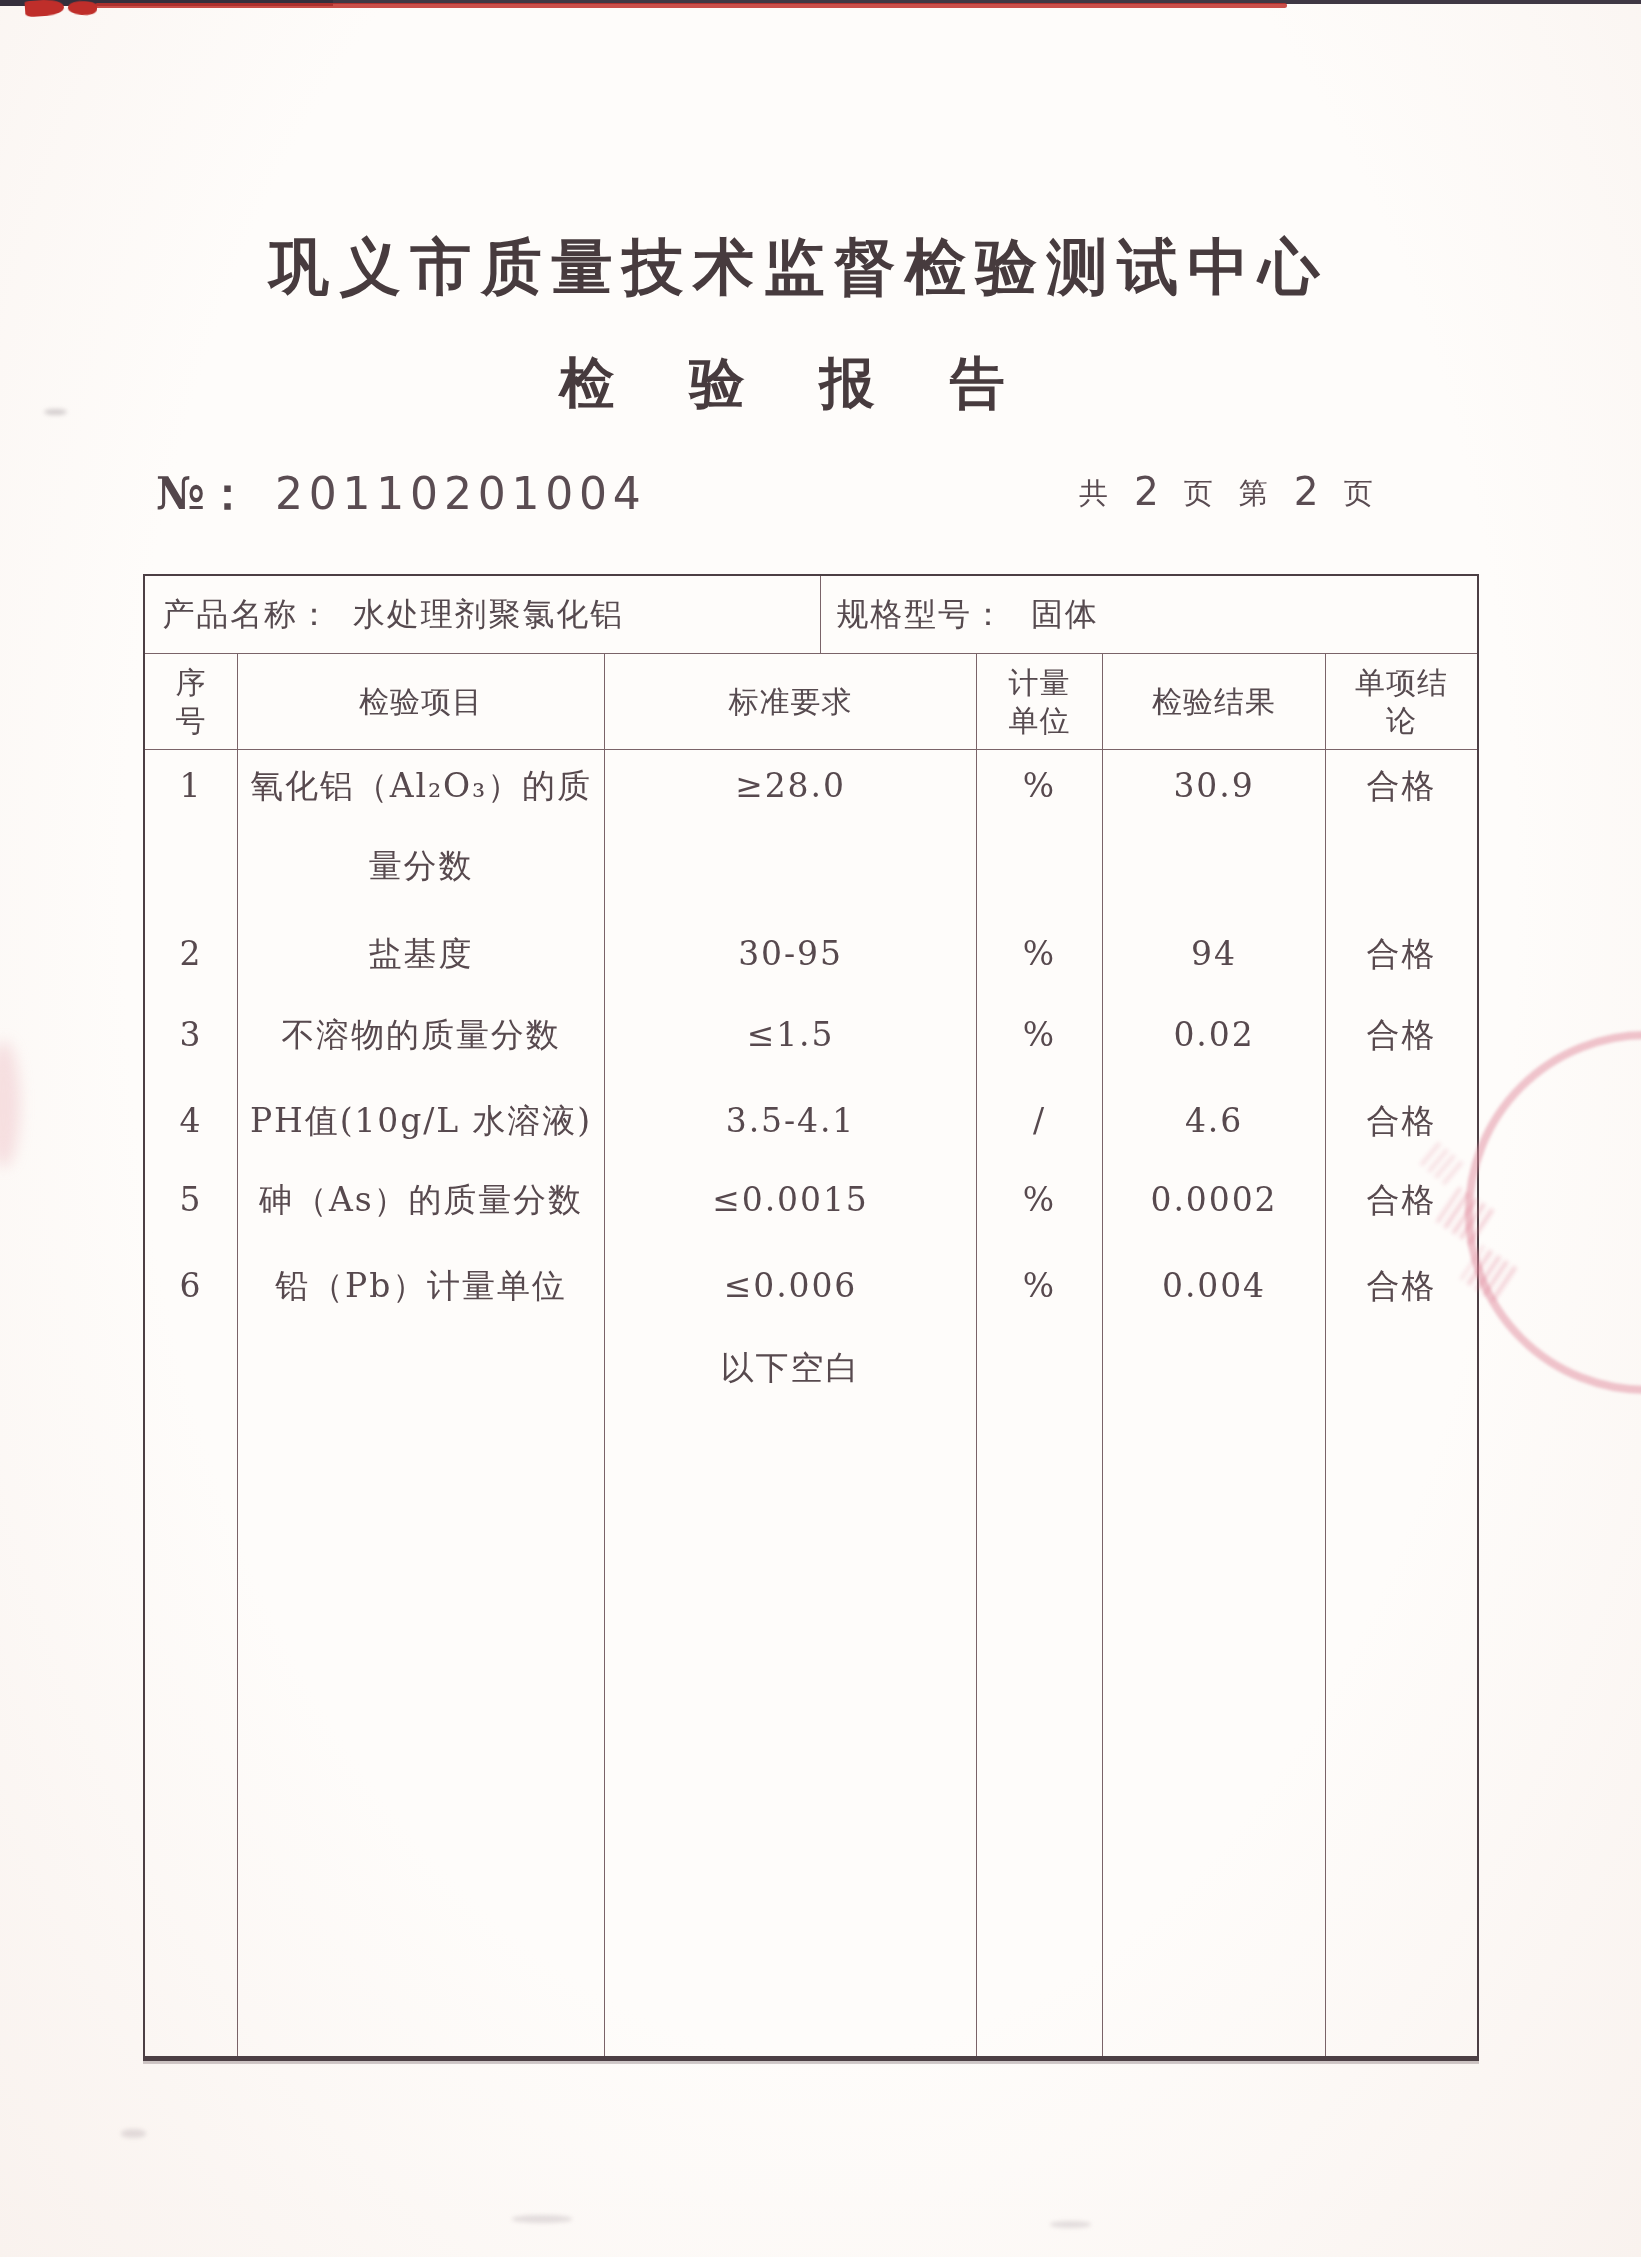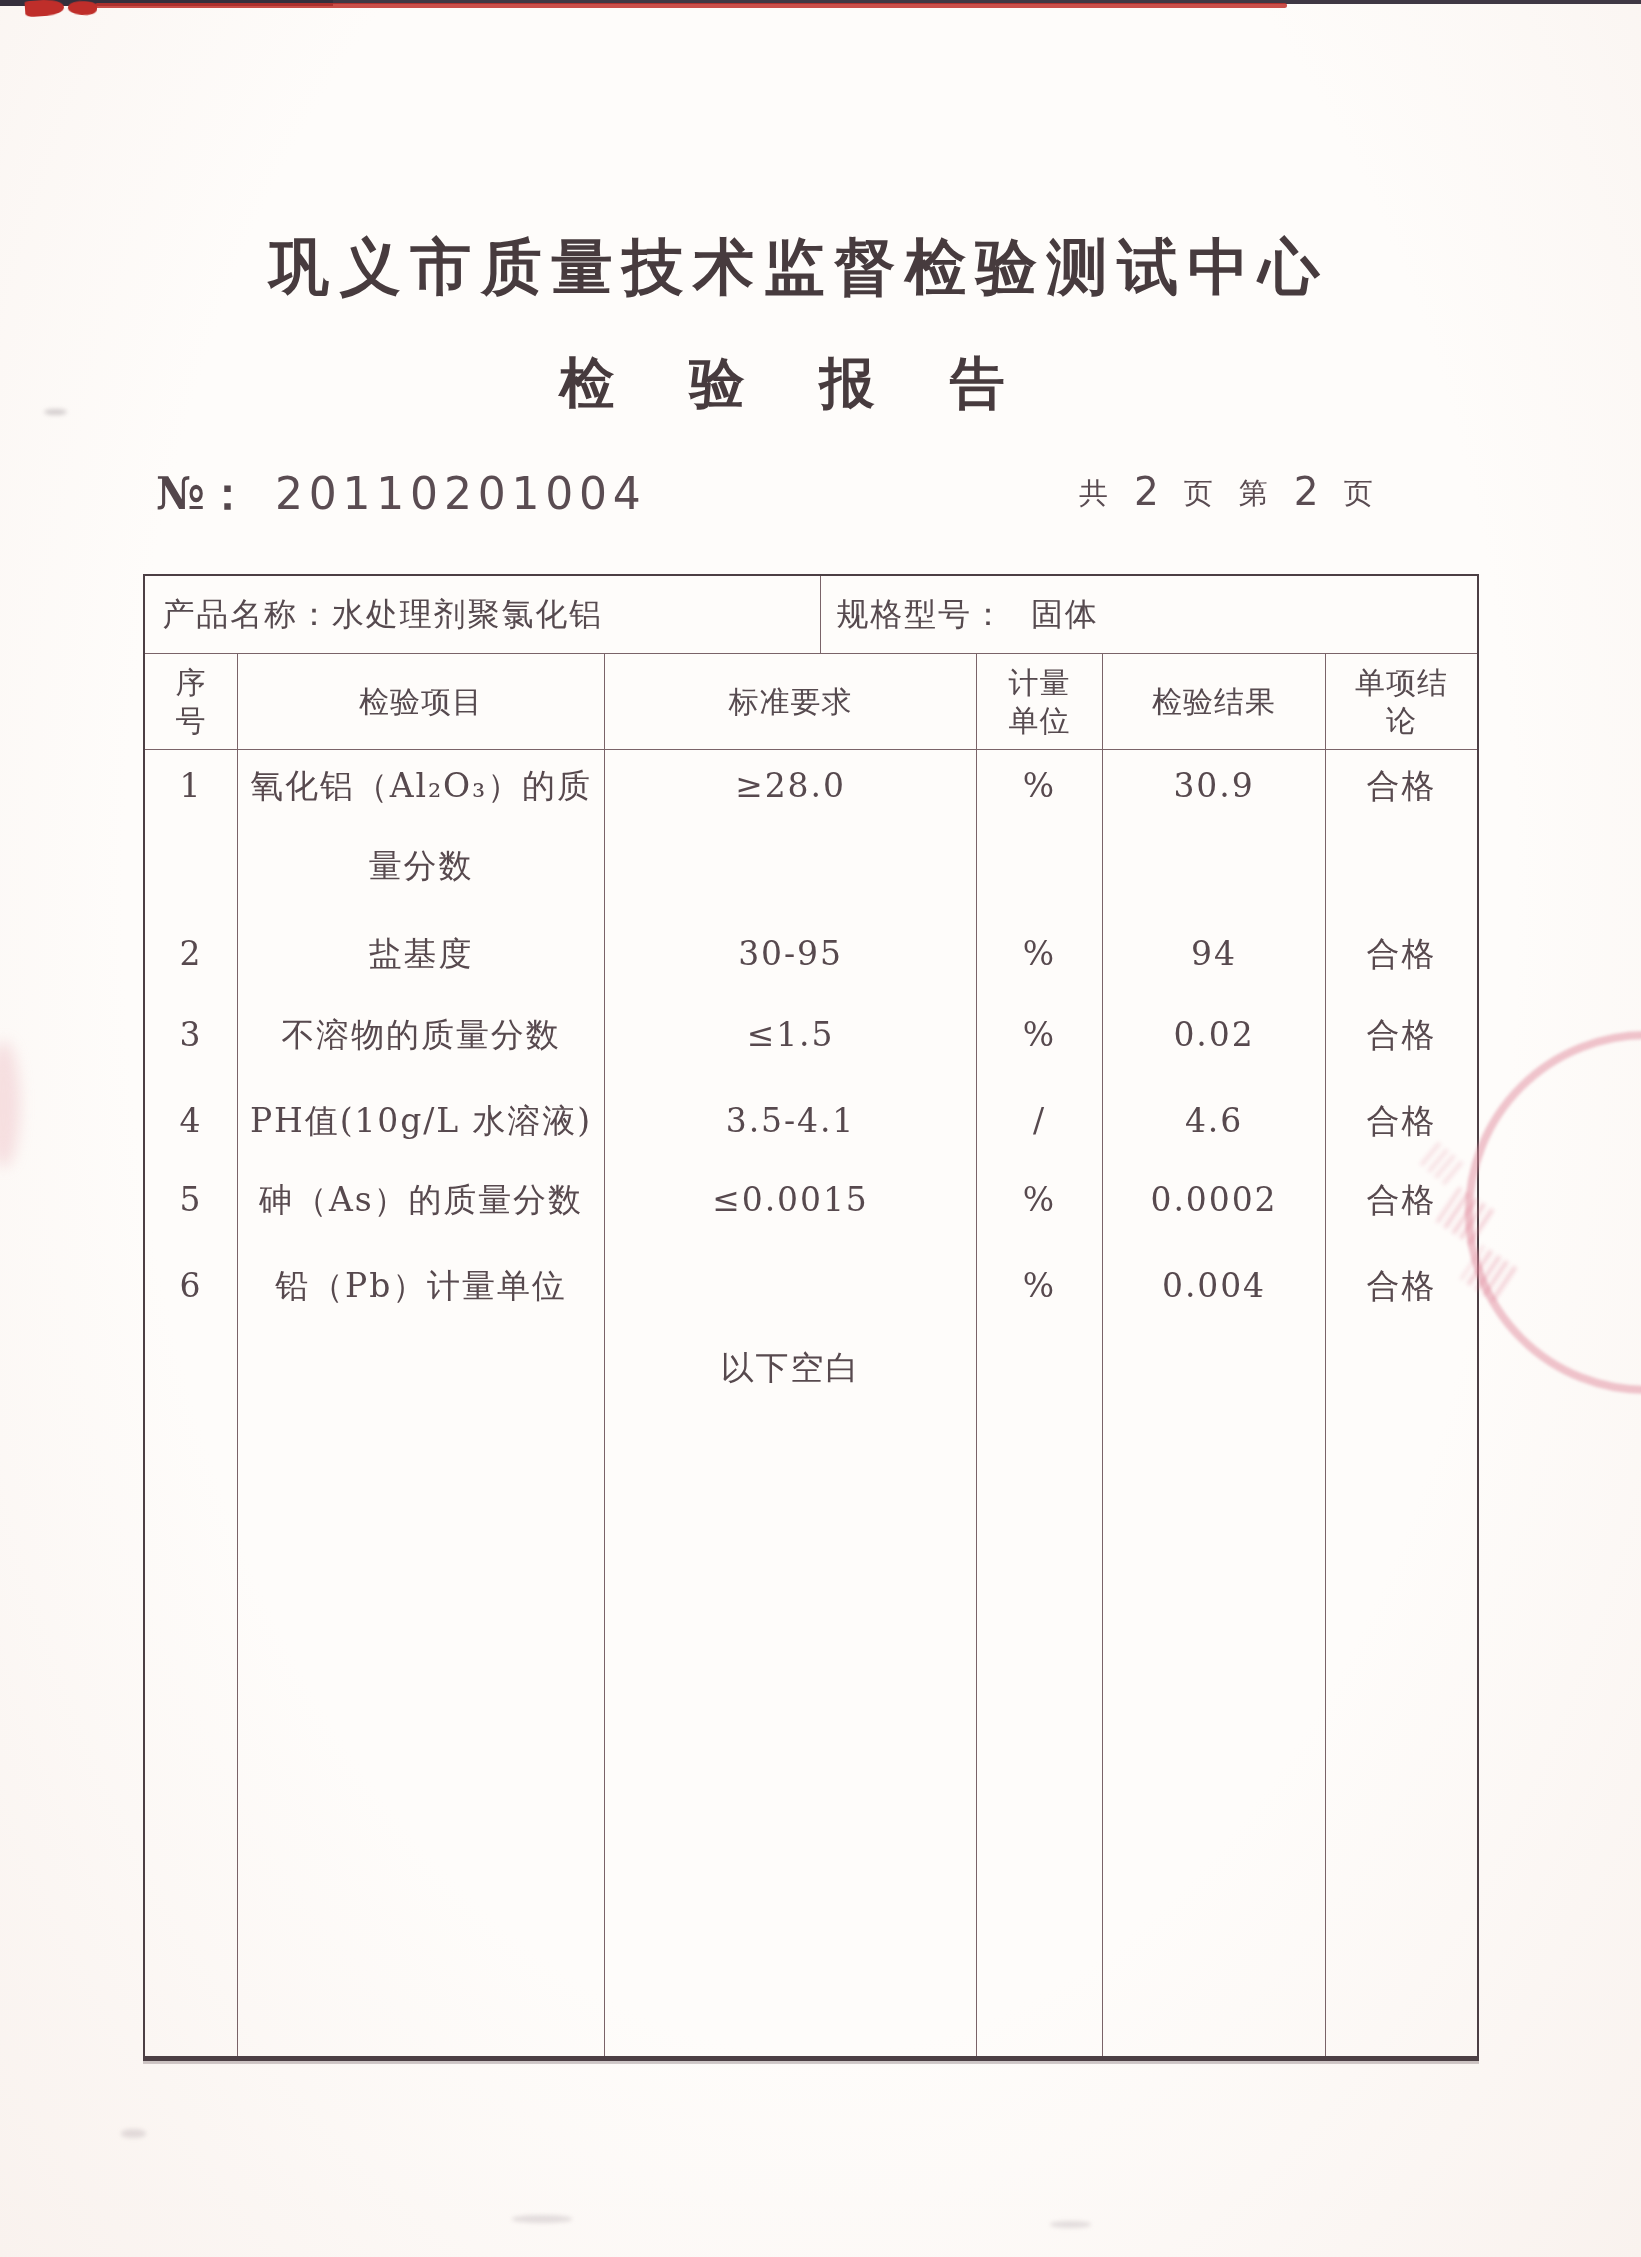--- a/index.html
+++ b/index.html
@@ -59,21 +59,21 @@
   .pg-cjk{font-size:29px;line-height:44px;letter-spacing:1px;}
   .pg-num{font-family:"DejaVu Sans","Liberation Sans",sans-serif;font-size:39px;line-height:41px;}
   
   .report-table{
     position:absolute;left:143px;top:574px;width:1336px;height:1487px;
     box-sizing:border-box;border:2.9px solid #4c3f44;border-bottom-width:5.8px;
     box-shadow:0 2.9px 0 rgba(92,74,80,.30);
     display:flex;flex-direction:column;color:#564a4f;
   }
   .row-a{height:77px;display:flex;border-bottom:1.9px solid #7a6368;}
-  .cell-a1{width:676px;box-sizing:border-box;border-right:1.9px solid #7a6368;display:flex;align-items:center;padding-left:17.4px;}
+  .cell-a1{width:676px;box-sizing:border-box;border-right:1.9px solid #7a6368;display:flex;align-items:center;padding-left:17.4px;gap:21px;}
   .cell-a2{flex:1;display:flex;align-items:center;padding-left:15.4px;gap:25px;}
   .lbl,.hval{font-size:32px;letter-spacing:1.9px;}
   .row-b{height:95px;display:flex;border-bottom:1.9px solid #7a6368;}
   .hcell{box-sizing:border-box;border-right:1.9px solid #7a6368;display:flex;align-items:center;justify-content:center;text-align:center;font-size:30px;line-height:38px;letter-spacing:1px;}
   .hcell:last-child{border-right:none;}
   .row-c{flex:1;display:flex;position:relative;}
   .dcol{box-sizing:border-box;border-right:1.9px solid #7a6368;position:relative;}
   .dcol:last-child{border-right:none;}
   .w1{width:93px;} .w2{width:367px;} .w3{width:372px;} .w4{width:126px;} .w5{width:223px;} .w6{flex:1;}
   .hspan1{display:inline-block;width:35px;}
@@ -174,20 +174,21 @@
         <span class="v y-r5">砷（As）的质量分数</span>
         <span class="v y-r6">铅（Pb）计量单位</span>
       </div>
 
       <div class="dcol w3">
         <span class="v y-r1a">≥28.0</span>
         <span class="v y-r2">30-95</span>
         <span class="v y-r3">≤1.5</span>
         <span class="v y-r4">3.5-4.1</span>
         <span class="v y-r5">≤0.0015</span>
+        <span class="v y-r6">≤0.006</span>
         <span class="v y-note">以下空白</span>
       </div>
 
       <div class="dcol w4">
         <span class="v y-r1a">%</span>
         <span class="v y-r2">%</span>
         <span class="v y-r3">%</span>
         <span class="v y-r4">/</span>
         <span class="v y-r5">%</span>
         <span class="v y-r6">%</span>

